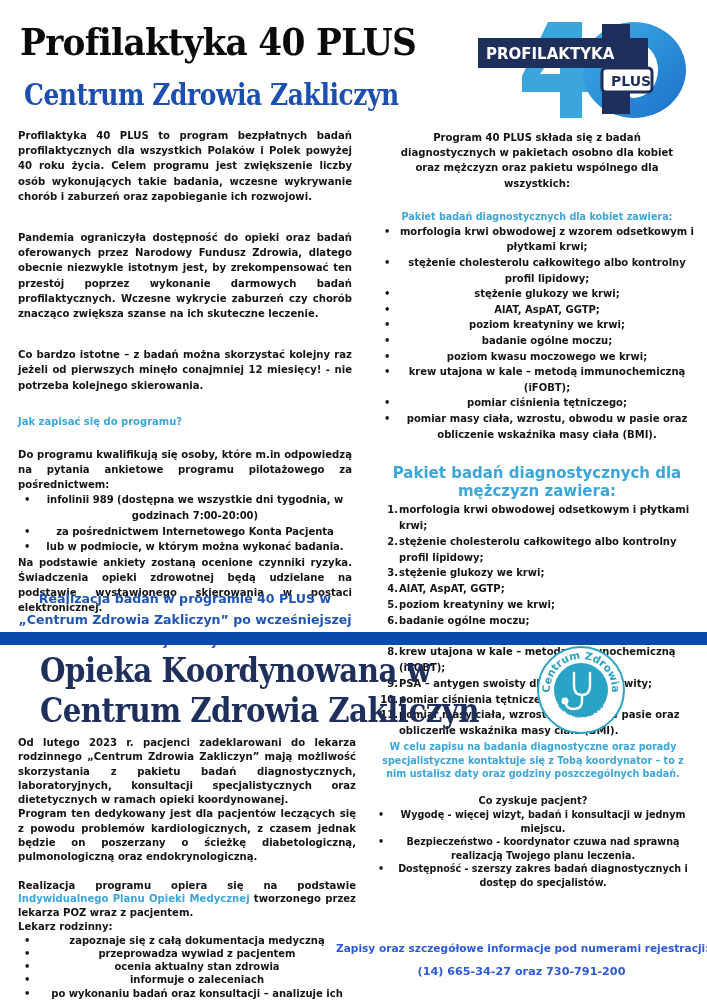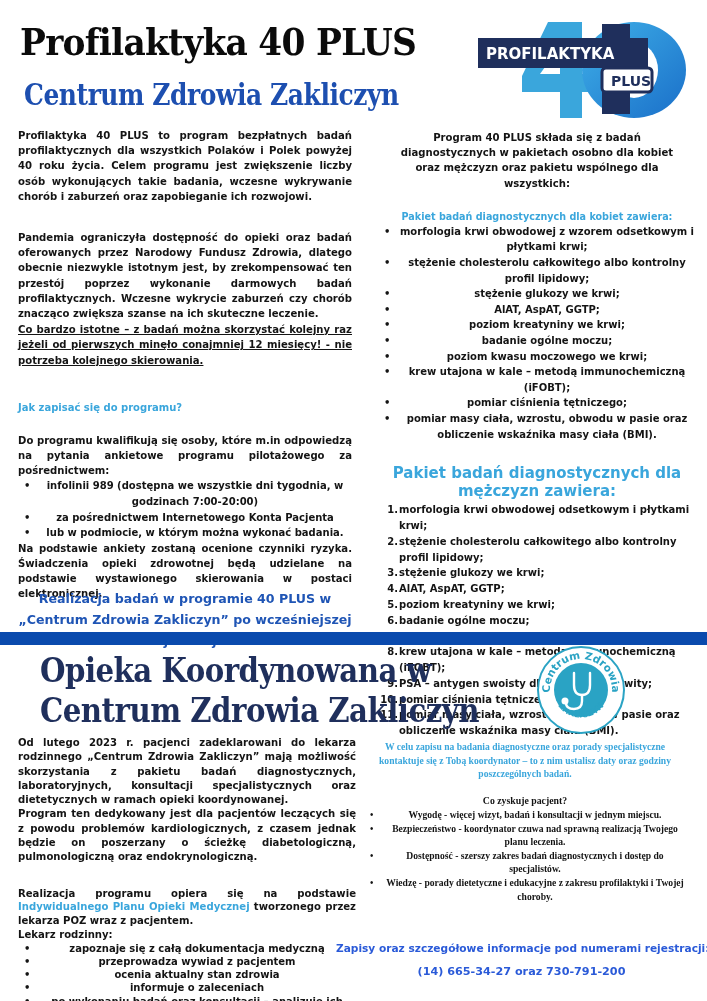--- a/index.html
+++ b/index.html
@@ -84,22 +84,22 @@
     <rect x="8" y="24" width="170" height="30" fill="#1f2f5c"></rect>
     <text x="16" y="45" font-family="DejaVu Sans, sans-serif" font-weight="bold" font-size="15" fill="#ffffff">PROFILAKTYKA</text>
     <rect x="132" y="54" width="50" height="24" rx="4" fill="#ffffff" stroke="#1f2f5c" stroke-width="3"></rect>
     <text x="141" y="72" font-family="DejaVu Sans, sans-serif" font-weight="bold" font-size="14" fill="#1f2f5c">PLUS</text>
   </svg>
 </div>
 
 <div class="abs" style="left:18px; top:128px; width:334px;">
   <p class="para">Profilaktyka 40 PLUS to program bezpłatnych badań profilaktycznych dla wszystkich Polaków i Polek powyżej 40 roku życia. Celem programu jest zwiększenie liczby osób wykonujących takie badania, wczesne wykrywanie chorób i zaburzeń oraz zapobieganie ich rozwojowi.</p>
   <p class="para" style="margin-top:26px;">Pandemia ograniczyła dostępność do opieki oraz badań oferowanych przez Narodowy Fundusz Zdrowia, dlatego obecnie niezwykle istotnym jest, by zrekompensować ten przestój poprzez wykonanie darmowych badań profilaktycznych. Wczesne wykrycie zaburzeń czy chorób znacząco zwiększa szanse na ich skuteczne leczenie.</p>
-  <p class="para" style="margin-top:1px;text-decoration:underline;">Co bardzo istotne – z badań można skorzystać kolejny raz jeżeli od pierwszych minęło conajmniej 12 miesięcy! - nie potrzeba kolejnego skierowania.</p>
-  <p class="heading-light" style="margin-top:34px;">Jak zapisać się do programu?</p>
+  <p class="para" style="margin-top:26px;">Co bardzo istotne – z badań można skorzystać kolejny raz jeżeli od pierwszych minęło conajmniej 12 miesięcy! - nie potrzeba kolejnego skierowania.</p>
+  <p class="heading-light" style="margin-top:23px;">Jak zapisać się do programu?</p>
   <p class="para" style="margin-top:20px;">Do programu kwalifikują się osoby, które m.in odpowiedzą na pytania ankietowe programu pilotażowego za pośrednictwem:</p>
   <ul class="bul">
     <li>infolinii 989 (dostępna we wszystkie dni tygodnia, w godzinach 7:00-20:00)</li>
     <li>za pośrednictwem Internetowego Konta Pacjenta</li>
     <li>lub w podmiocie, w którym można wykonać badania.</li>
   </ul>
   <p class="para">Na podstawie ankiety zostaną ocenione czynniki ryzyka. Świadczenia opieki zdrowotnej będą udzielane na podstawie wystawionego skierowania w postaci elektronicznej.</p>
 </div>
 
 <div class="abs cta">Realizacja badań w programie 40 PLUS w „Centrum Zdrowia Zakliczyn” po wcześniejszej rejestracji</div>
@@ -161,37 +161,36 @@
       <path d="M 38 28 L 38 40 Q 38 50 46 50 Q 54 50 54 40 L 54 28"></path>
       <path d="M 46 50 L 46 56 Q 46 64 38 64 Q 30 64 30 58"></path>
     </g>
     <circle cx="29" cy="56" r="3.5" fill="#ffffff"></circle>
   </svg>
 </div>
 
 <div class="abs" style="left:18px; top:736px; width:338px;">
   <p class="para" style="line-height:14.3px;">Od lutego 2023 r. pacjenci zadeklarowani do lekarza rodzinnego „Centrum Zdrowia Zakliczyn” mają możliwość skorzystania z pakietu badań diagnostycznych, laboratoryjnych, konsultacji specjalistycznych oraz dietetycznych w ramach opieki koordynowanej.</p>
   <p class="para" style="line-height:14.3px;">Program ten dedykowany jest dla pacjentów leczących się z powodu problemów kardiologicznych, z czasem jednak będzie on poszerzany o ścieżkę diabetologiczną, pulmonologiczną oraz endokrynologiczną.</p>
-  <p class="para" style="margin-top:22px; line-height:13.8px;"><span>Realizacja programu opiera się na podstawie </span><span class="blue-link">Indywidualnego Planu Opieki Medycznej</span><span> tworzonego przez lekarza POZ wraz z pacjentem.</span></p>
+  <p class="para" style="margin-top:14px; line-height:13.8px;"><span>Realizacja programu opiera się na podstawie </span><span class="blue-link">Indywidualnego Planu Opieki Medycznej</span><span> tworzonego przez lekarza POZ wraz z pacjentem.</span></p>
   <p class="para" style="line-height:13.8px;">Lekarz rodzinny:</p>
   <ul class="bul">
     <li style="line-height:13.2px;">zapoznaje się z całą dokumentacja medyczną</li>
     <li style="line-height:13.2px;">przeprowadza wywiad z pacjentem</li>
     <li style="line-height:13.2px;">ocenia aktualny stan zdrowia</li>
     <li style="line-height:13.2px;">informuje o zaleceniach</li>
     <li style="line-height:13.2px;">po wykonaniu badań oraz konsultacji – analizuje ich wyniki</li>
 
   </ul>
 </div>
 
-<div class="abs" style="left:364px; top:740px; width:322px;font-family:Liberation Serif, serif;">
+<div class="abs" style="left:372px; top:740px; width:322px;">
   <p class="heading-light center" style="font-size:9.6px; line-height:13.6px; padding:0 8px;">W celu zapisu na badania diagnostyczne oraz porady specjalistyczne kontaktuje się z Tobą koordynator – to z nim ustalisz daty oraz godziny poszczególnych badań.</p>
   <p class="para center" style="margin-top:12px; text-align:center; font-size:9.8px;">Co zyskuje pacjent?</p>
   <ul class="bul">
     <li style="font-size:9.6px; line-height:13.6px;">Wygodę - więcej wizyt, badań i konsultacji w jednym miejscu.</li>
     <li style="font-size:9.6px; line-height:13.6px;">Bezpieczeństwo - koordynator czuwa nad sprawną realizacją Twojego planu leczenia.</li>
     <li style="font-size:9.6px; line-height:13.6px;">Dostępność - szerszy zakres badań diagnostycznych i dostęp do specjalistów.</li>
-    <li style="font-size:9.6px; line-height:13.6px;">Wiedzę - porady dietetyczne i edukacyjne z zakresu profilaktyki i Twojej choroby.</li>
   </ul>
 </div>
 
 <div class="abs contact" style="left:336px; top:942px; width:371px; font-size:10.6px;">Zapisy oraz szczegółowe informacje pod numerami rejestracji:</div>
 <div class="abs contact" style="left:336px; top:965px; width:371px;">(14) 665-34-27 oraz 730-791-200</div>
 
 </body></html>

